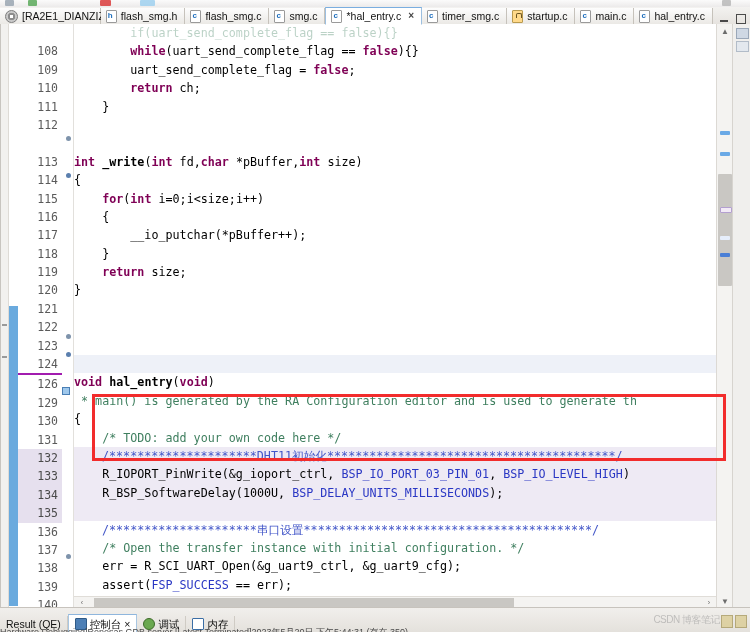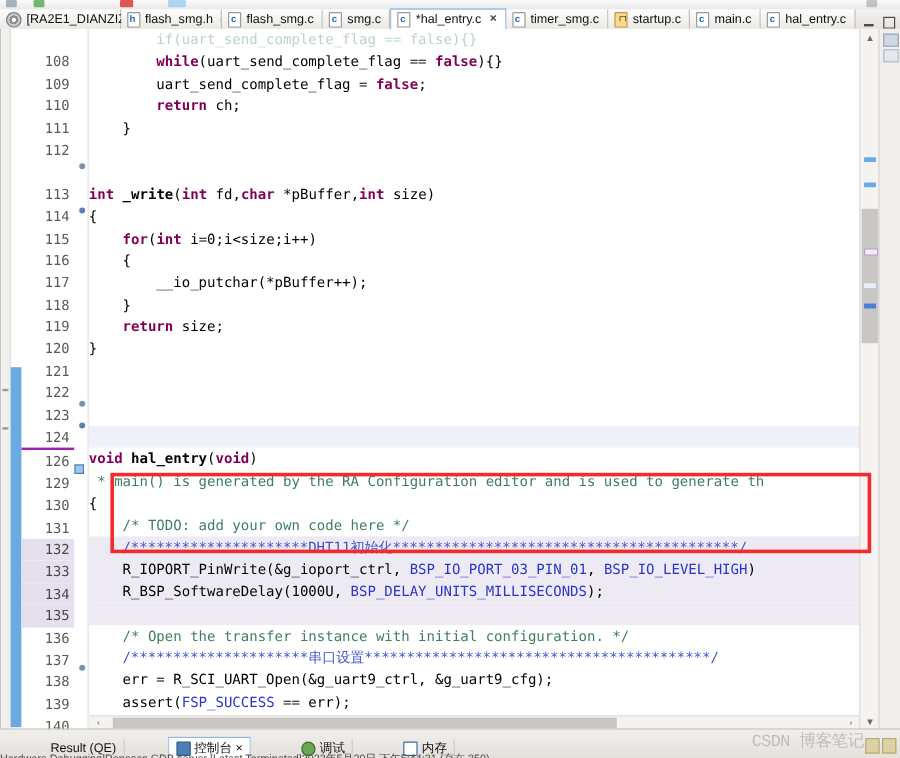--- a/index.html
+++ b/index.html
@@ -169,38 +169,37 @@
   
   .bottombar{
     position:absolute;left:0;bottom:0;width:750px;height:24px;
     background:linear-gradient(#f1efec,#e4e1dc);border-top:1px solid #c7c3bd;
     display:flex;align-items:flex-end;
   }
   .btab{
     height:16px;display:flex;align-items:center;gap:3px;padding:0 6px;
     font-size:10.5px;line-height:16px;white-space:nowrap;color:#111;
     border-right:1px solid #cfcbc4;
-    margin-left:36px;
   }
   .btab.active{
     background:#ffffff;border-top:1px solid #8fb6dd;border-left:1px solid #a8c6e2;
     border-right:1px solid #a8c6e2;height:17px;
   }
   .btab .bic{width:10px;height:10px;border-radius:1px;flex:0 0 auto;}
   .bic.console{background:#4d7fb5;border:1px solid #2f5a86;}
   .bic.debug{background:#6aa84f;border-radius:50%;border:1px solid #3e6b2a;}
   .bic.mem{background:#ffffff;border:1px solid #3b6ea5;}
   .bottom-line{
     position:absolute;left:0;bottom:-4px;width:750px;height:10px;overflow:hidden;
     font-size:9px;color:#4a4a4a;white-space:nowrap;
   }
   .watermark{
     position:absolute;right:30px;bottom:5px;
-    font-size:14px;color:#9a9a9a;opacity:.55;letter-spacing:-.5px;
-    font-family:Liberation Mono, monospace;
+    font-size:10px;color:#9a9a9a;opacity:.55;letter-spacing:-.5px;
+    font-family:Liberation Sans, sans-serif;
   }
   .wm-icons{position:absolute;right:3px;bottom:4px;display:flex;gap:2px;opacity:.7;}
   .wm-icons i{display:block;width:10px;height:11px;background:#d9c98a;border:1px solid #a08f4e;}
 </style>
 </head>
 <body>
 
 <div class="app">
 
   <div class="toolbar-sliver">
@@ -339,22 +338,22 @@
         <div class="code"></div>
         <div class="code band"></div>
         <div class="code"><span class="kw">void</span> <span class="fn">hal_entry</span>(<span class="kw">void</span>)</div>
         <div class="code"><span class="cmt"> * main() is generated by the RA Configuration editor and is used to generate th</span></div>
         <div class="code">{</div>
         <div class="code"><span class="cmt">    /* TODO: add your own code here */</span></div>
         <div class="code hl"><span class="cmt-blue">/*********************DHT11初始化*****************************************/</span></div>
         <div class="code hl">    R_IOPORT_PinWrite(&amp;g_ioport_ctrl, <span class="macro">BSP_IO_PORT_03_PIN_01</span>, <span class="macro">BSP_IO_LEVEL_HIGH</span>)</div>
         <div class="code hl">    R_BSP_SoftwareDelay(1000U, <span class="macro">BSP_DELAY_UNITS_MILLISECONDS</span>);</div>
         <div class="code hl"></div>
+        <div class="code"><span class="cmt-blue">/*********************串口设置*****************************************/</span></div>
         <div class="code"><span class="cmt">    /* Open the transfer instance with initial configuration. */</span></div>
-        <div class="code"><span class="cmt-blue">/*********************串口设置*****************************************/</span></div>
         <div class="code">    err = R_SCI_UART_Open(&amp;g_uart9_ctrl, &amp;g_uart9_cfg);</div>
         <div class="code">    assert(<span class="macro">FSP_SUCCESS</span> == err);</div>
         <div class="code"></div>
       </div>
 
     <div class="hscroll">
       <span class="hs-a" style="left:2px;">‹</span>
       <span class="hs-thumb"></span>
       <span class="hs-a" style="right:2px;">›</span>
     </div>

